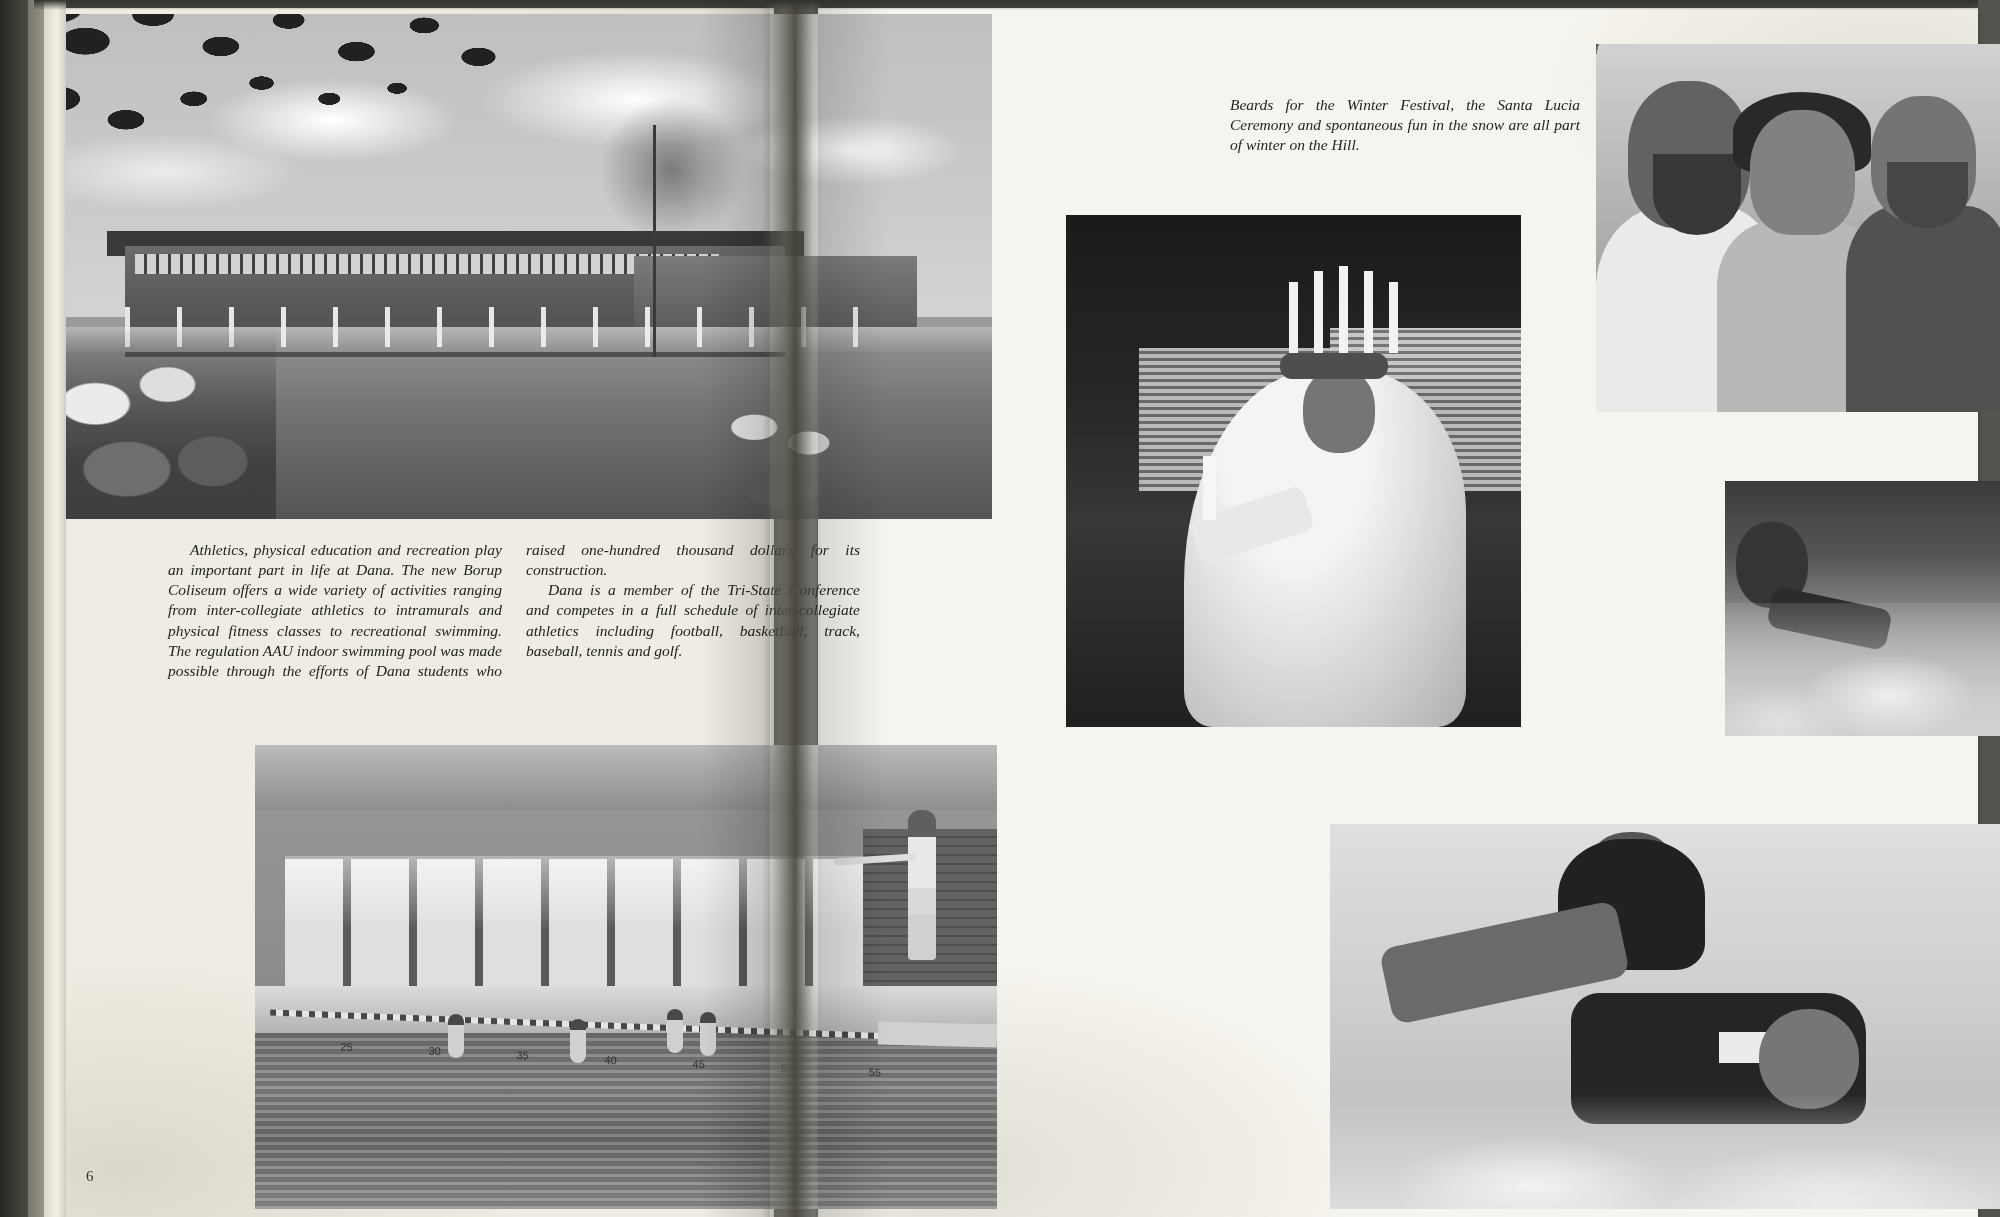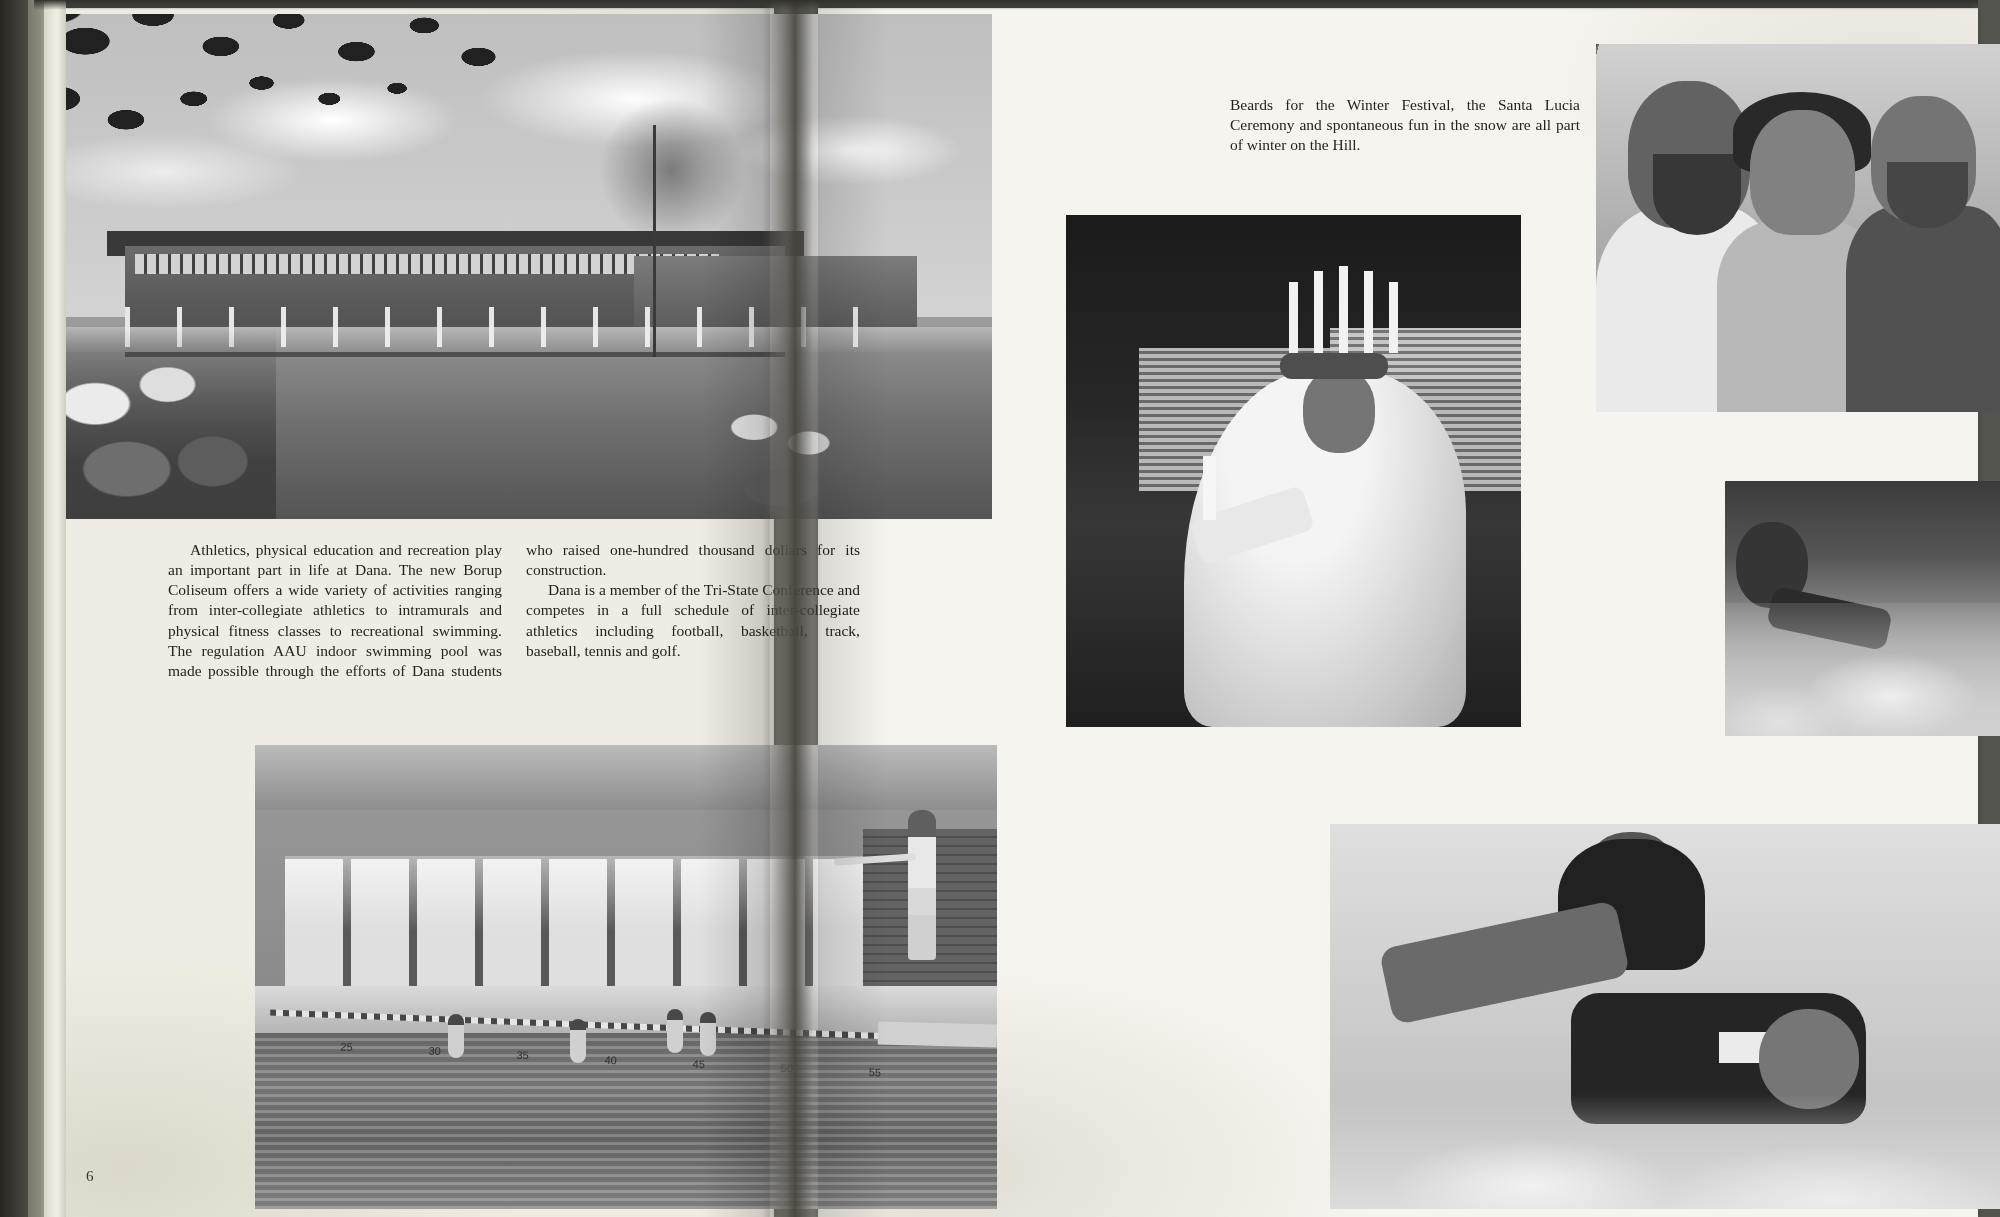--- a/index.html
+++ b/index.html
@@ -342,20 +342,21 @@
   }
 
   
   .body-text {
     position: absolute;
     font-family: "Liberation Serif", serif;
     color: #23231f;
     font-size: 15.5px;
     line-height: 1.30;
     text-align: justify;
+    font-style: italic;
   }
   #caption-left {
     left: 168px; top: 540px; width: 692px;
     column-count: 2;
     column-gap: 24px;
   }
   #caption-left p { margin: 0 0 0 0; text-indent: 22px; }
   #caption-left p + p { margin-top: 0; }
 
   #caption-right {

